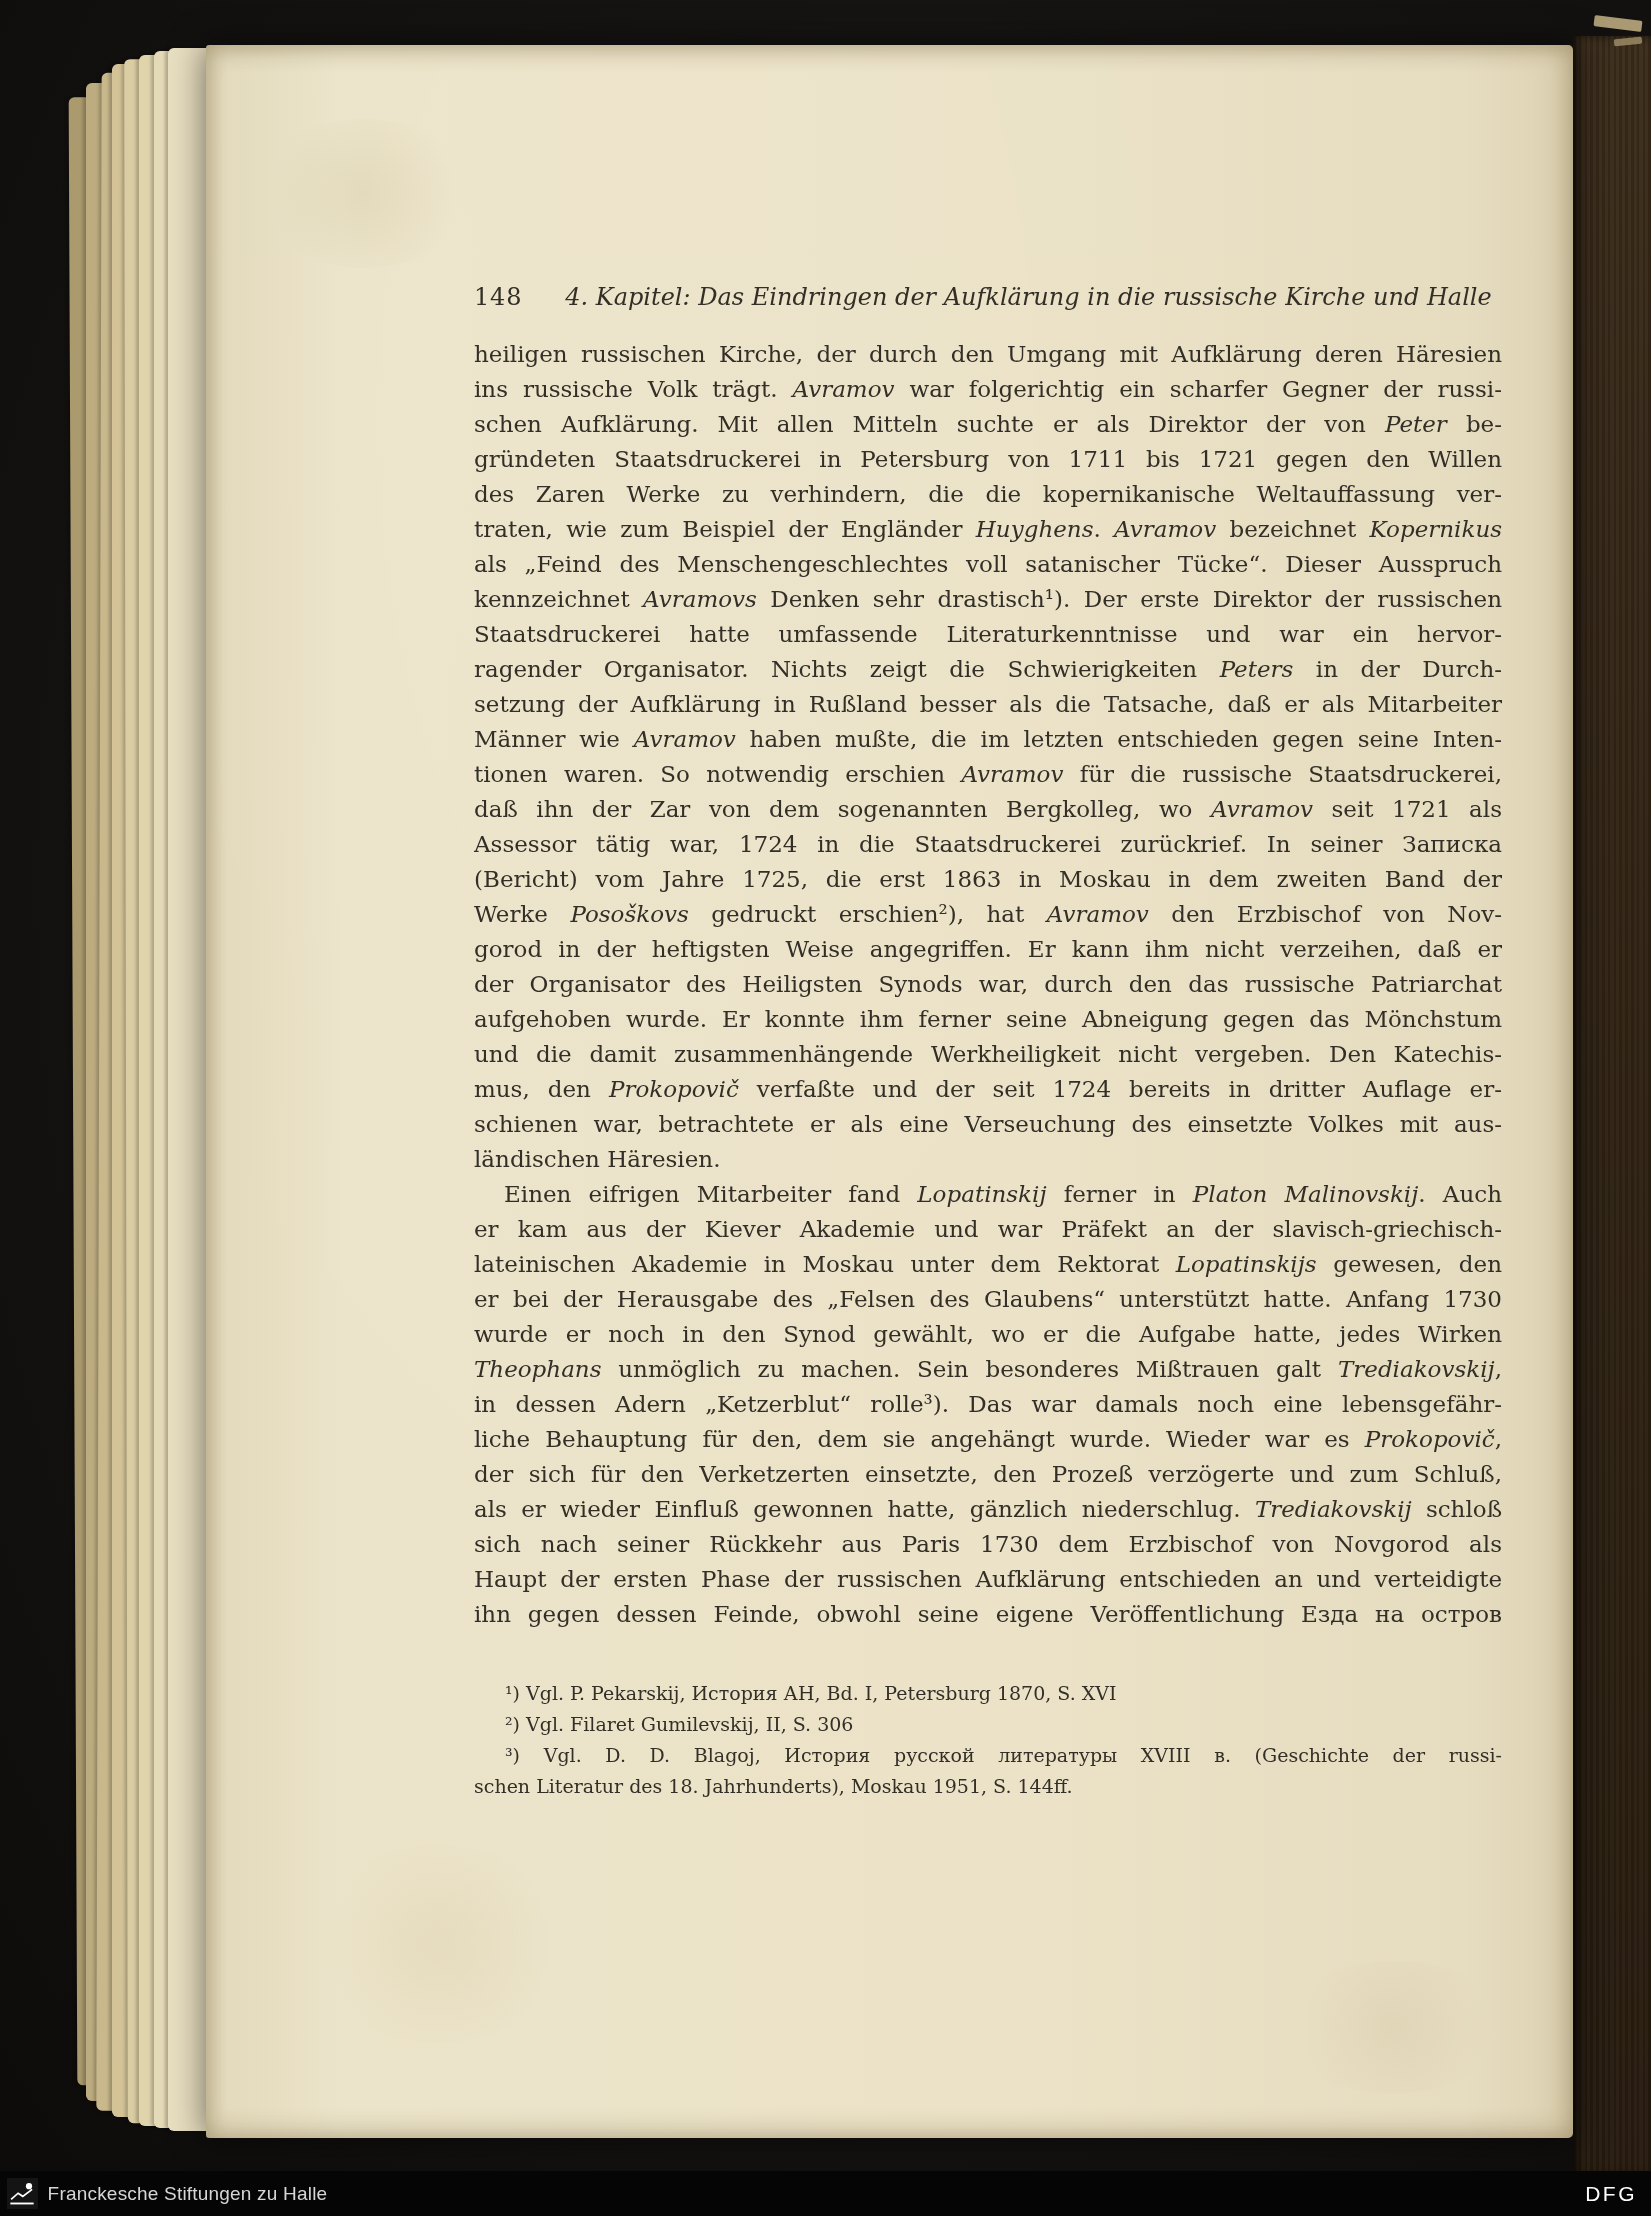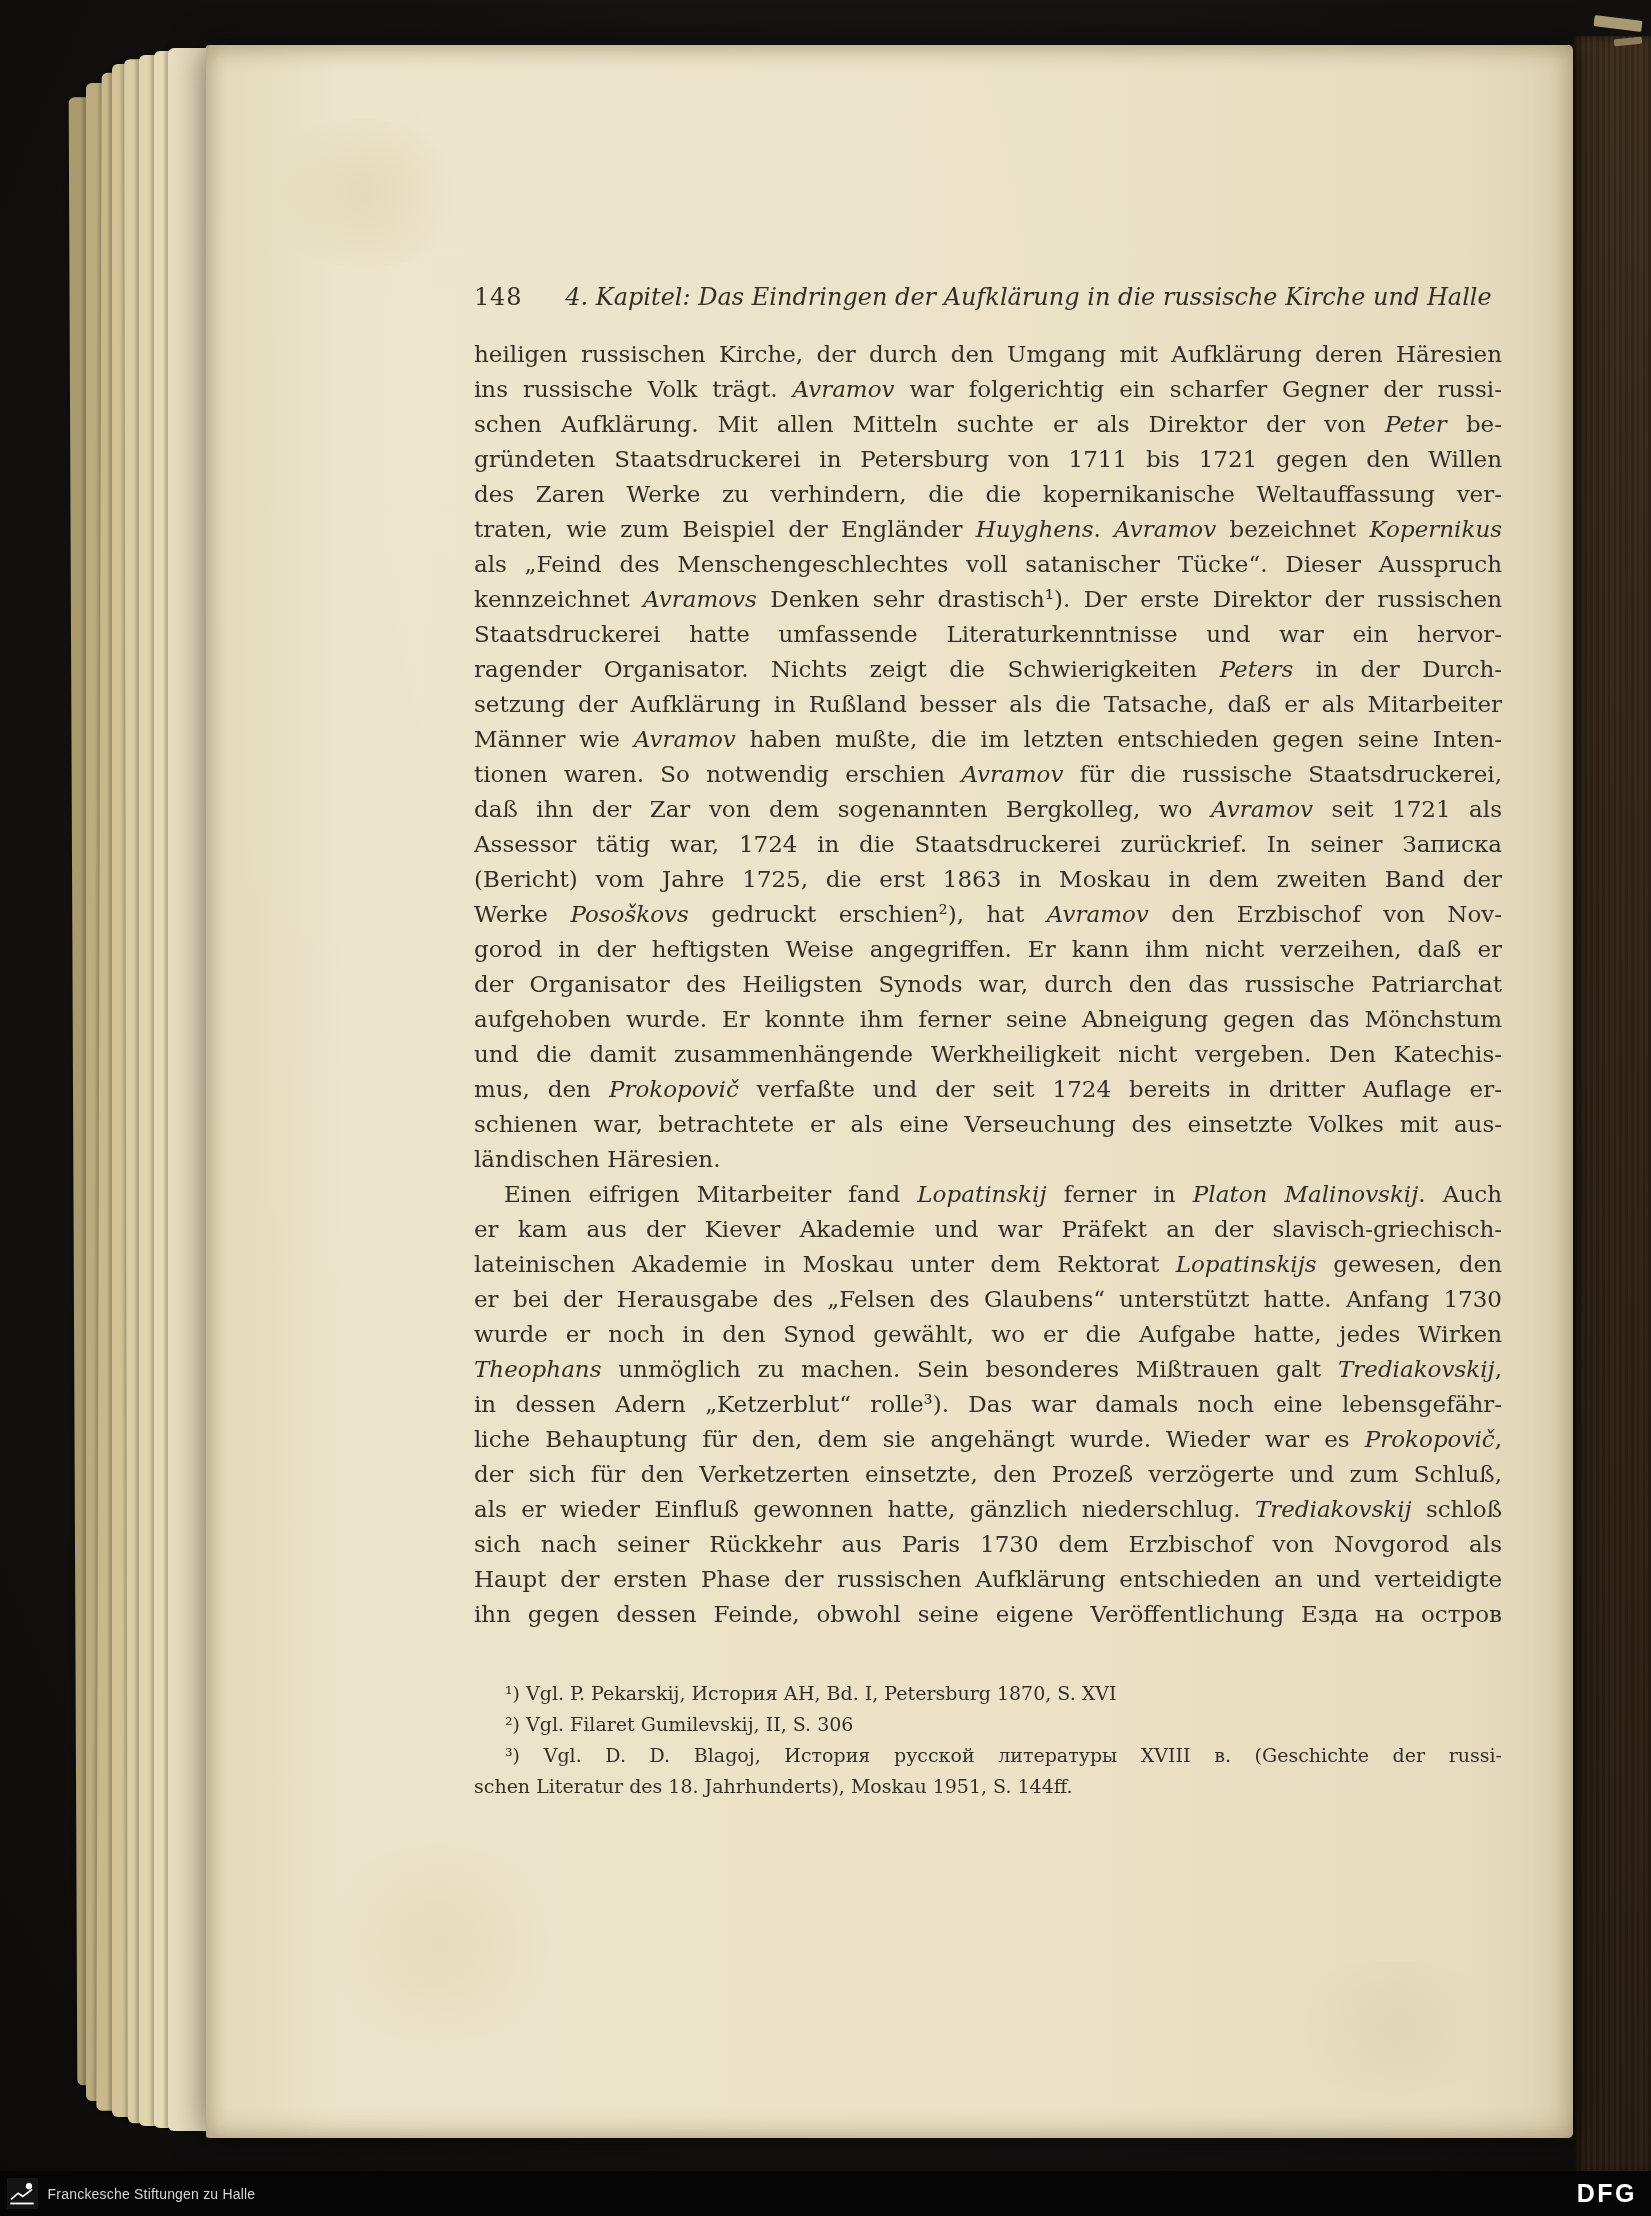--- a/index.html
+++ b/index.html
@@ -80,22 +80,22 @@
 
   
   .footer-bar {
     position: absolute; left: 0; bottom: 0; width: 1652px; height: 45px;
     background: #050505; z-index: 10;
     display: flex; align-items: center; justify-content: space-between;
     font-family: "Liberation Sans", sans-serif;
   }
   .footer-left { display: flex; align-items: center; gap: 10px; padding-left: 6.6px; }
   .footer-logo { width: 31px; height: 31px; background: #141414; display: flex; align-items: center; justify-content: center; }
-  .footer-institution { color: #d6d6d6; font-size: 14px; letter-spacing: 0.2px; }
-  .footer-right { padding-right: 15px; color: #ffffff; font-size: 25px; font-weight: bold; letter-spacing: 2.5px; }
+  .footer-institution { color: #d6d6d6; font-size: 19px; letter-spacing: 0.2px; }
+  .footer-right { padding-right: 15px; color: #ffffff; font-size: 21px; font-weight: normal; letter-spacing: 2.5px; }
 </style>
 </head>
 <body>
 
 <div class="cover-strip"></div>
 
 <div>
   <div class="edge e0"></div>
   <div class="edge e1"></div>
   <div class="edge e2"></div>

